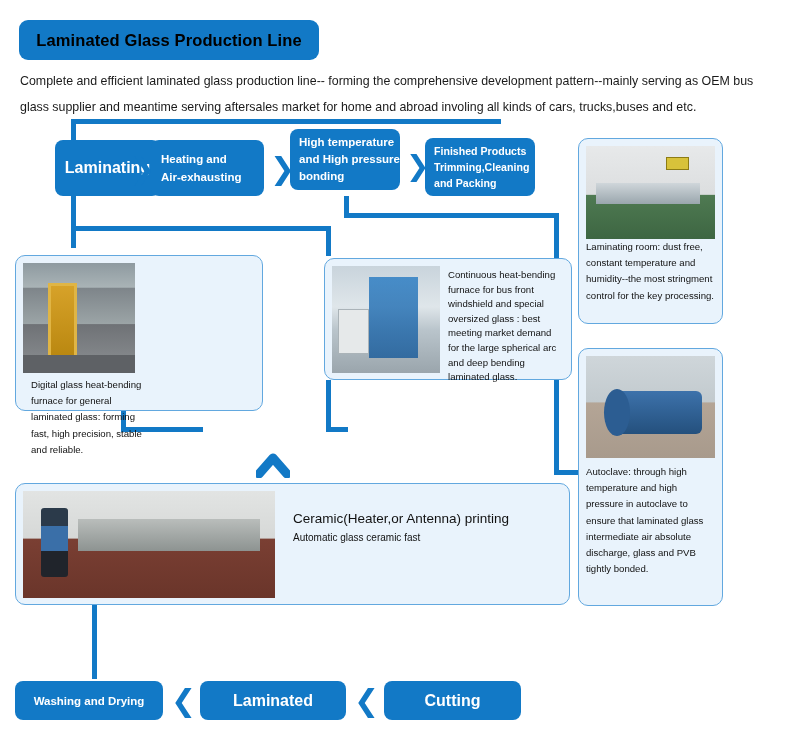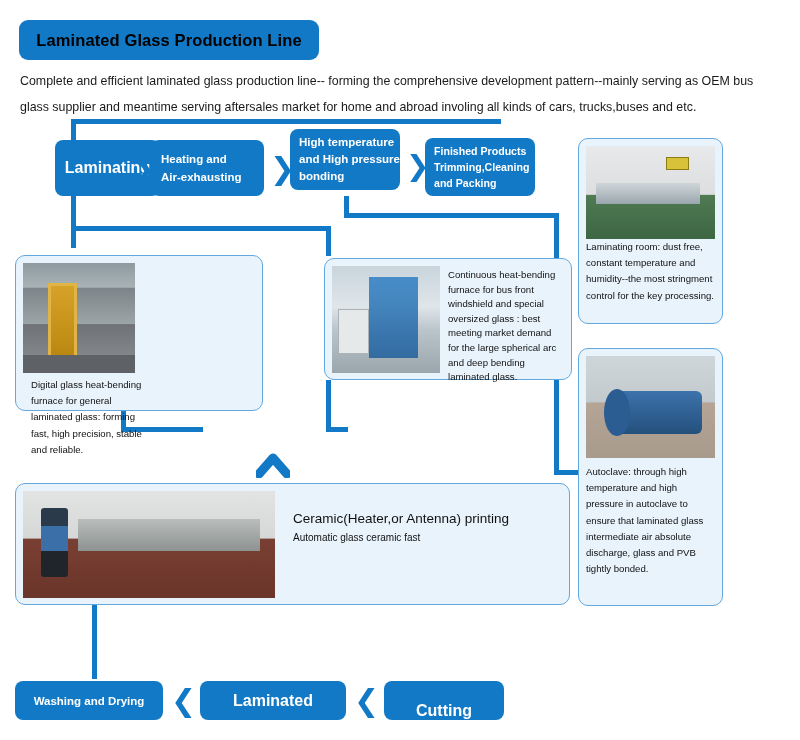--- a/index.html
+++ b/index.html
@@ -225,17 +225,17 @@
   </div>
 
   <div class="chev" style="left:171px;top:686px;font-size:30px;">❮</div>
 
   <div class="flowbox center" style="left:200px;top:681px;width:146px;height:39px;font-size:16px;font-weight:bold;">
     <span class="ftxt">Laminated</span>
   </div>
 
   <div class="chev" style="left:354px;top:686px;font-size:30px;">❮</div>
 
-  <div class="flowbox center" style="left:384px;top:681px;width:120px;height:39px;font-size:16px;font-weight:bold;align-items:flex-end;">
+  <div class="flowbox center" style="left:384px;top:681px;width:137px;height:39px;font-size:16px;font-weight:bold;">
     <span class="ftxt">Cutting</span>
   </div>
 
 </div>
 
 </body></html>

